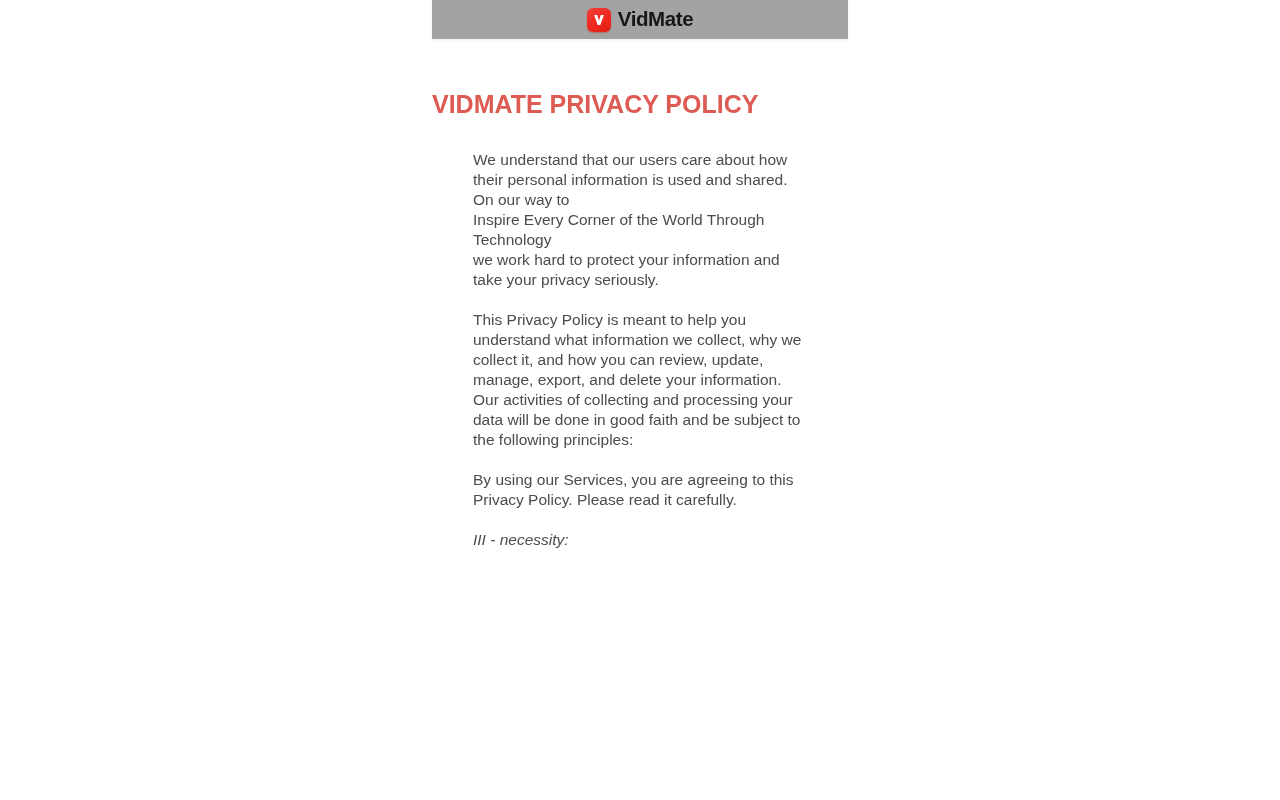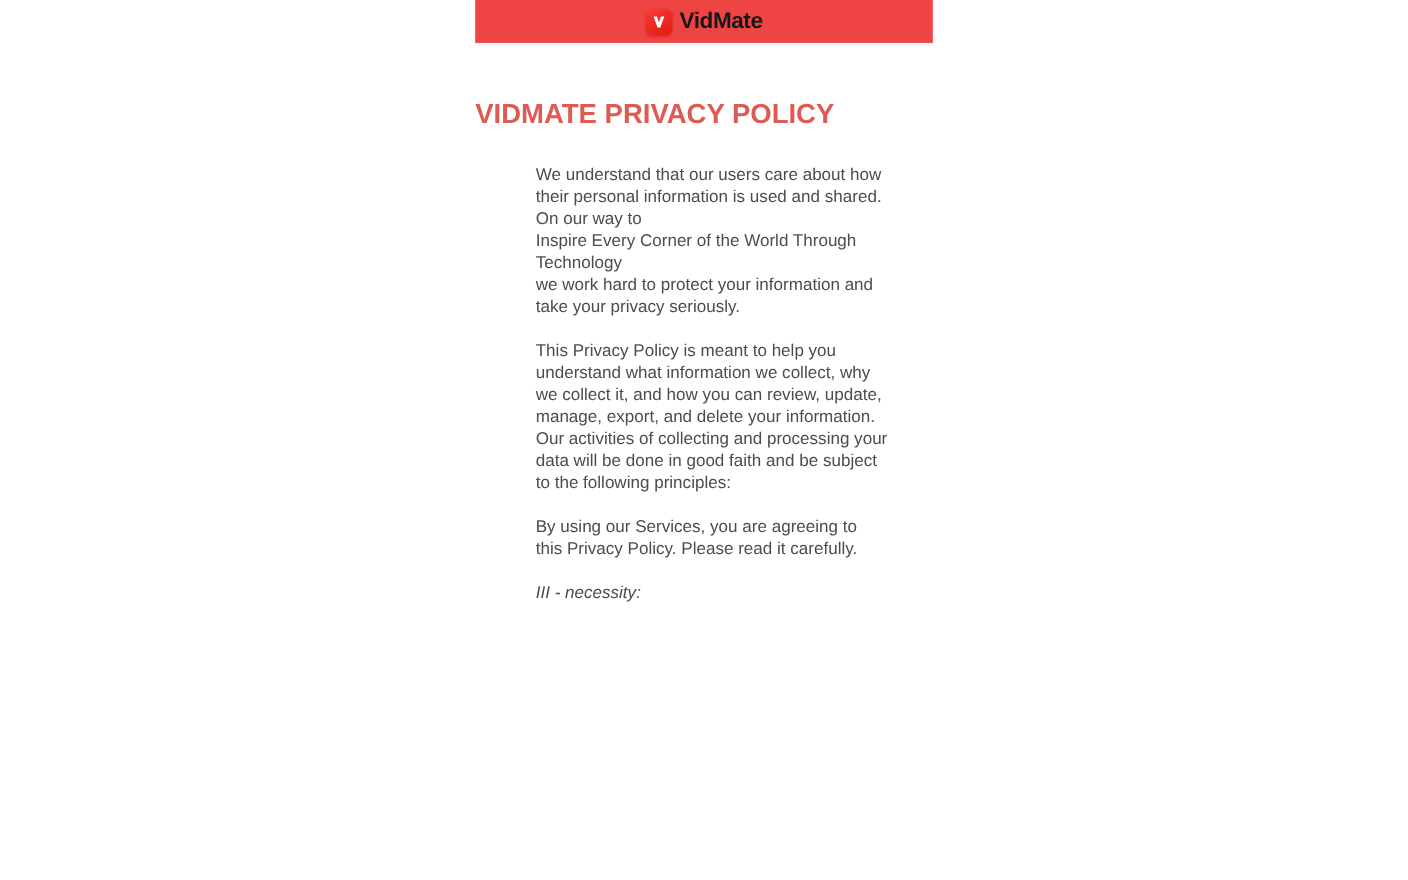--- a/index.html
+++ b/index.html
@@ -14,21 +14,21 @@
     overflow: hidden;
   }
 
   
   .header-bar {
     position: absolute;
     left: 432px;
     top: 0;
     width: 416px;
     height: 40px;
-    background: #ef4444;
+    background: #a3a3a3;
     display: flex;
     align-items: center;
     justify-content: center;
     box-shadow: 0 1px 3px rgba(0,0,0,0.055);
     border-bottom: 1px solid #f4f4f4;
   }
   .logo-wrap {
     display: flex;
     align-items: center;
     gap: 7px;
@@ -75,21 +75,21 @@
   .content {
     position: absolute;
     left: 473px;
     top: 110px;
     width: 334px;
     font-size: 15.5px;
     line-height: 20px;
     color: #4c4c4c;
   }
   .content p {
-    margin: 0 0 20px 14px;
+    margin: 0 0 20px 0;
     white-space: pre-line;
   }
   .content p:last-child { margin-bottom: 0; font-style: italic; }
 </style>
 </head>
 <body>
 
 <div class="header-bar">
   <div class="logo-wrap">
     <span class="logo-mark">

